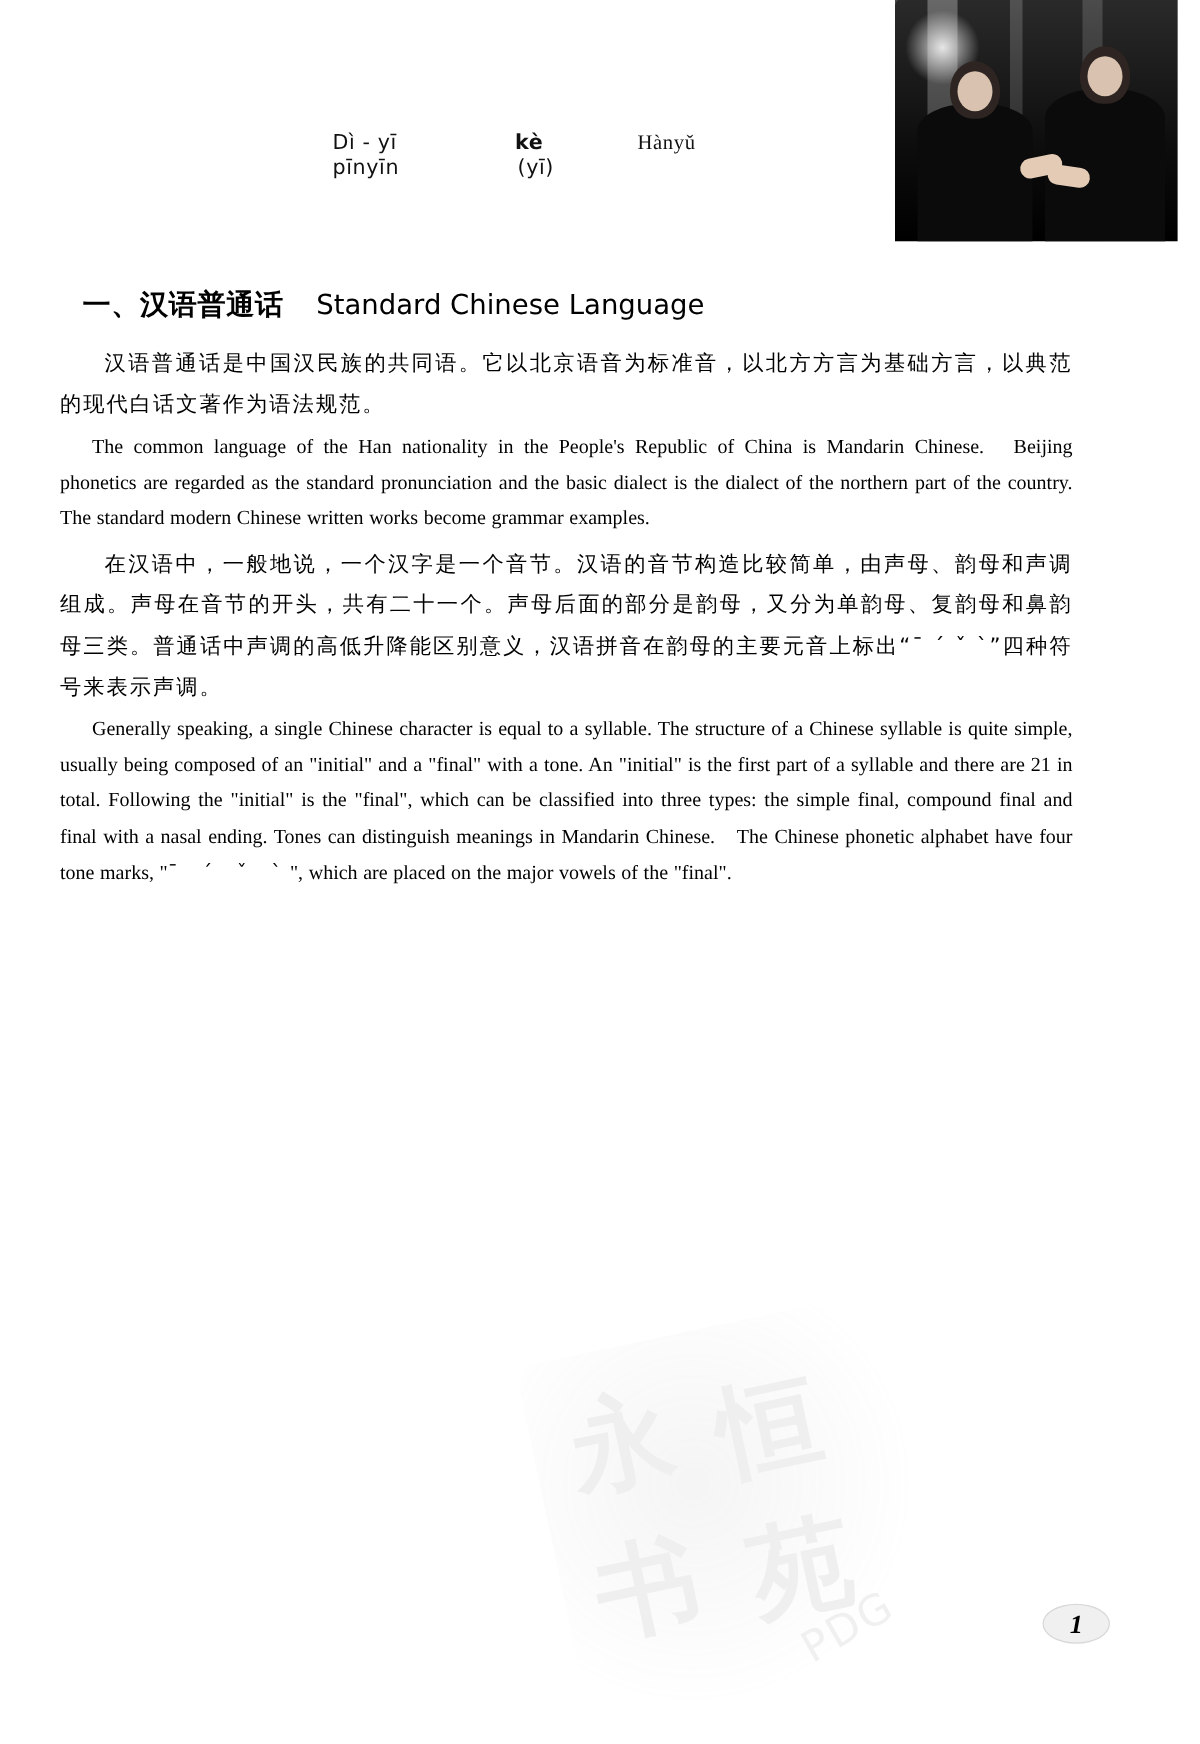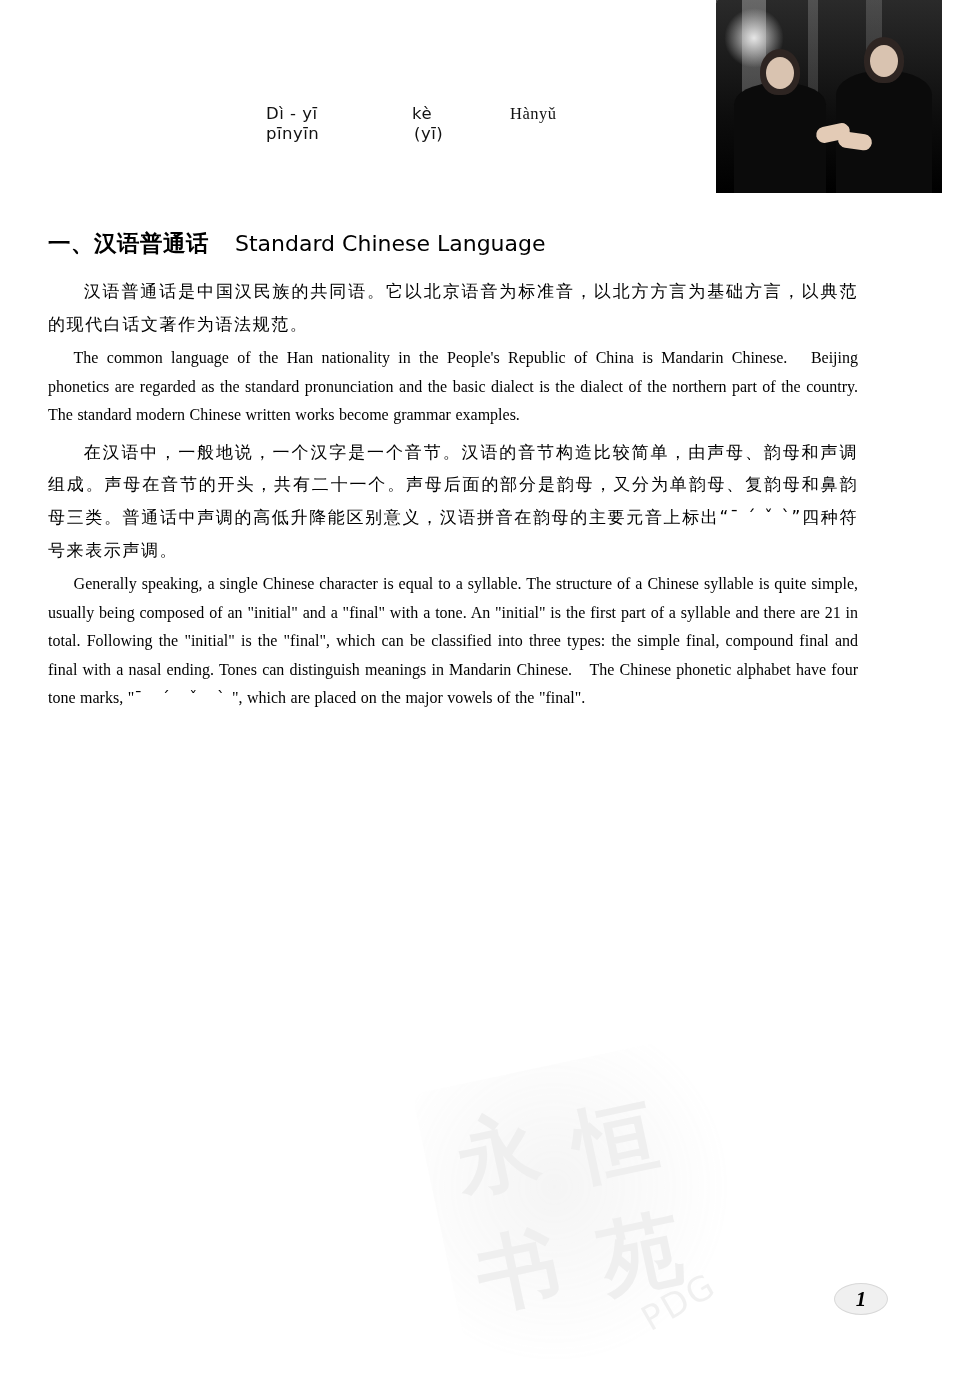--- a/index.html
+++ b/index.html
@@ -95,21 +95,21 @@
   .pinyin-row {
     font-family: "DejaVu Sans", sans-serif;
     font-size: 16.5px;
     letter-spacing: .5px;
     color: #111;
     margin-bottom: 2px;
     padding-left: 6px;
   }
   .pinyin-row span { display: inline-block; margin-left: 38px; }
   .py1 { width: 108px; }
-  .py2 { width: 60px; }
+  .py2 { width: 60px; font-weight: bold; }
   .py3 { width: 82px; font-family: Liberation Serif, serif; }
   .py4 { width: 110px; }
   .lesson-title {
     font-family: "DejaVu Sans", sans-serif;
     font-weight: 700;
     font-size: 33px;
     letter-spacing: 2px;
     line-height: 1.15;
     white-space: nowrap;
   }
@@ -120,21 +120,21 @@
     position: absolute;
     left: 48px;
     top: 228px;
     width: 810px;
   }
   .section-head {
     font-family: "DejaVu Sans", sans-serif;
     font-weight: 700;
     font-size: 22.5px;
     letter-spacing: .5px;
-    margin: 0 0 16px 0;
+    margin: 0 0 16px 18px;
     white-space: nowrap;
   }
   .section-head .en {
     font-family: "DejaVu Sans", sans-serif;
     font-weight: 500;
     font-size: 22px;
     margin-left: 26px;
     letter-spacing: 0;
   }
   p {

